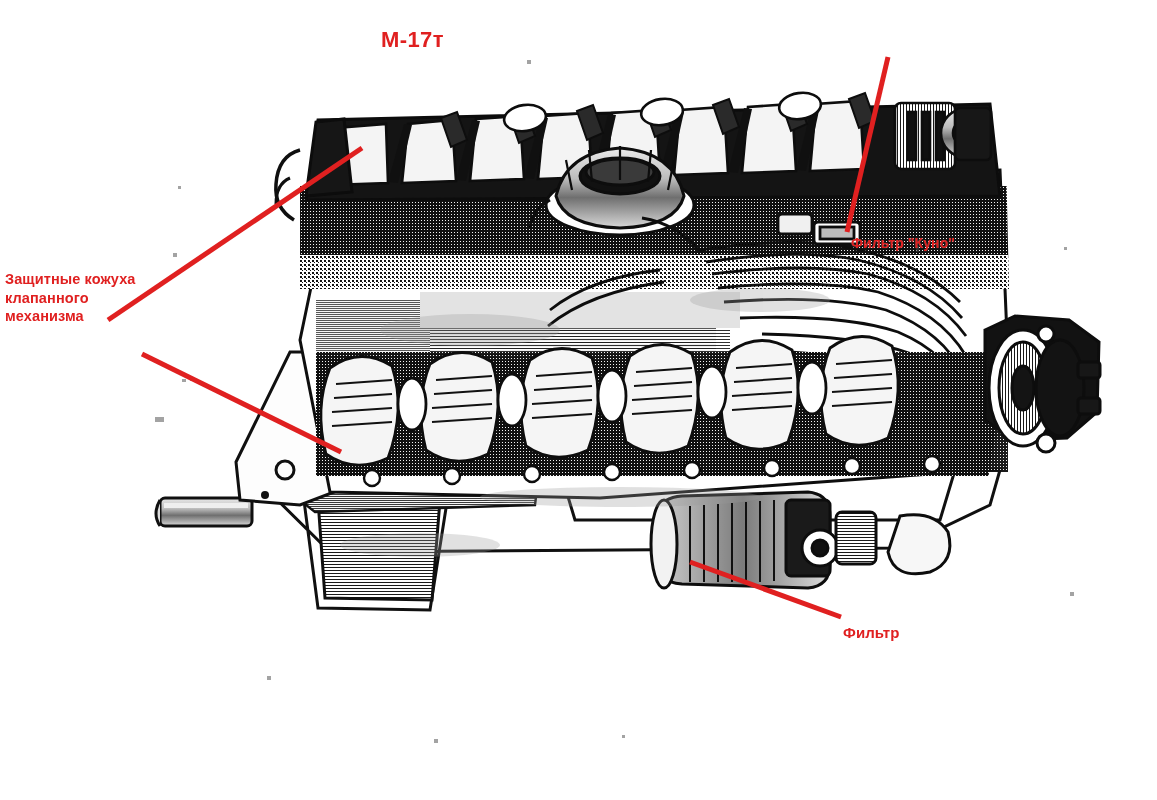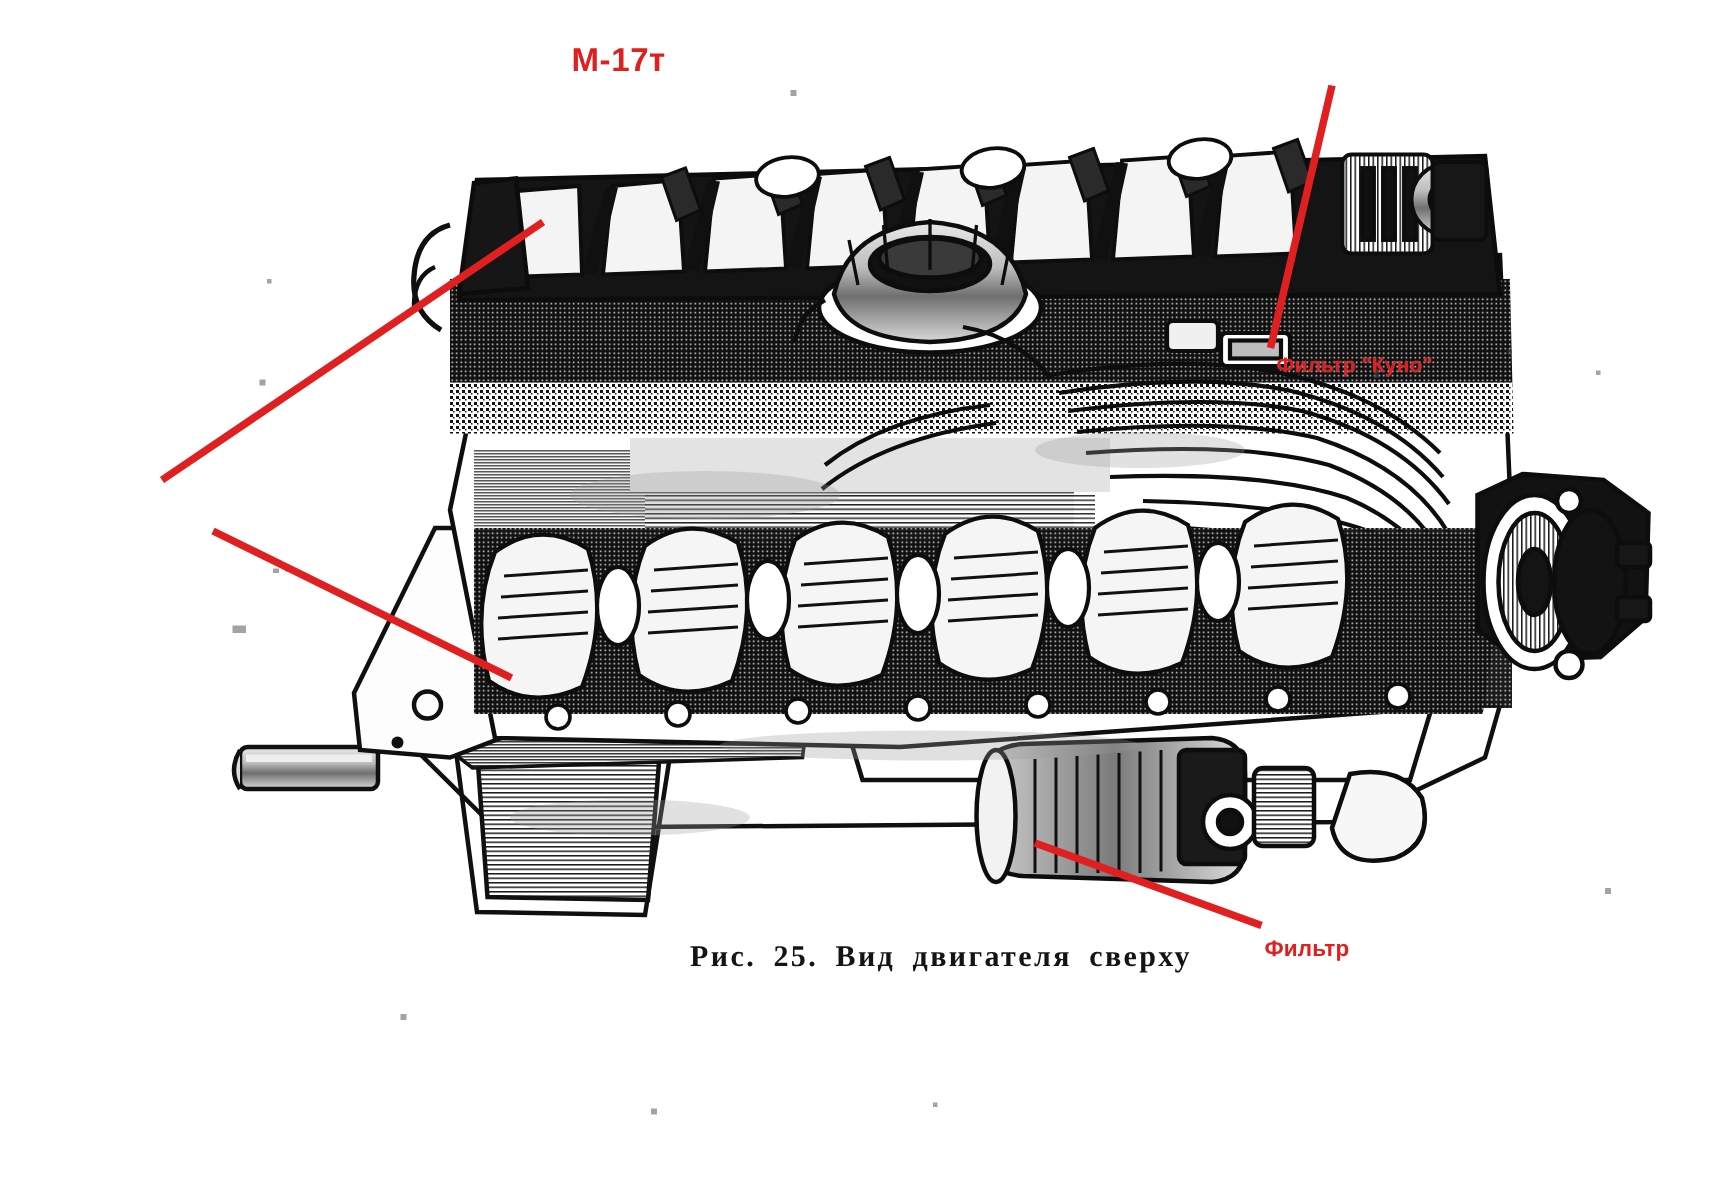--- a/index.html
+++ b/index.html
@@ -373,20 +373,22 @@
     <g stroke="#e02020" stroke-width="5" stroke-linecap="butt">
       <line x1="108" y1="320" x2="362" y2="148"></line>
       <line x1="142" y1="354" x2="341" y2="452"></line>
       <line x1="888" y1="57" x2="847" y2="232"></line>
       <line x1="690" y1="562" x2="841" y2="617"></line>
     </g>
   </svg>
 
   <div class="anno" id="title-label">М-17т</div>
 
+  <div class="anno" id="label-valve-covers">Защитные кожуха
+клапанного
+механизма</div>
 
   <div class="anno" id="label-kuno-filter">Фильтр "Куно"</div>
 
   <div class="anno" id="label-dynamo">Фильтр</div>
 
-  <div id="caption">Рис. 25.  Вид  двигателя  сверху</div>
 
 </div>
 
 </body></html>

